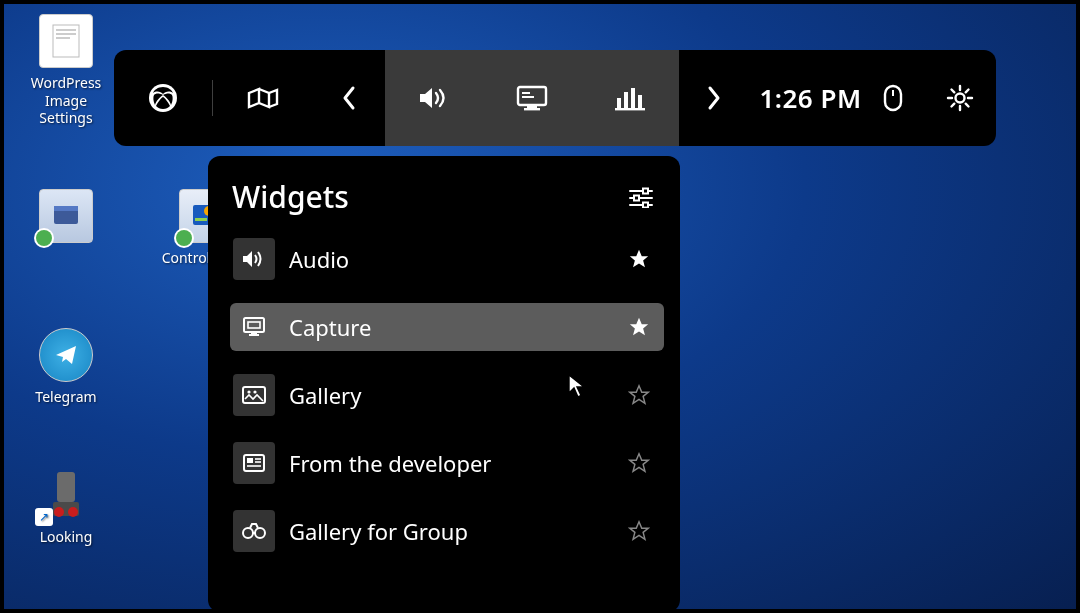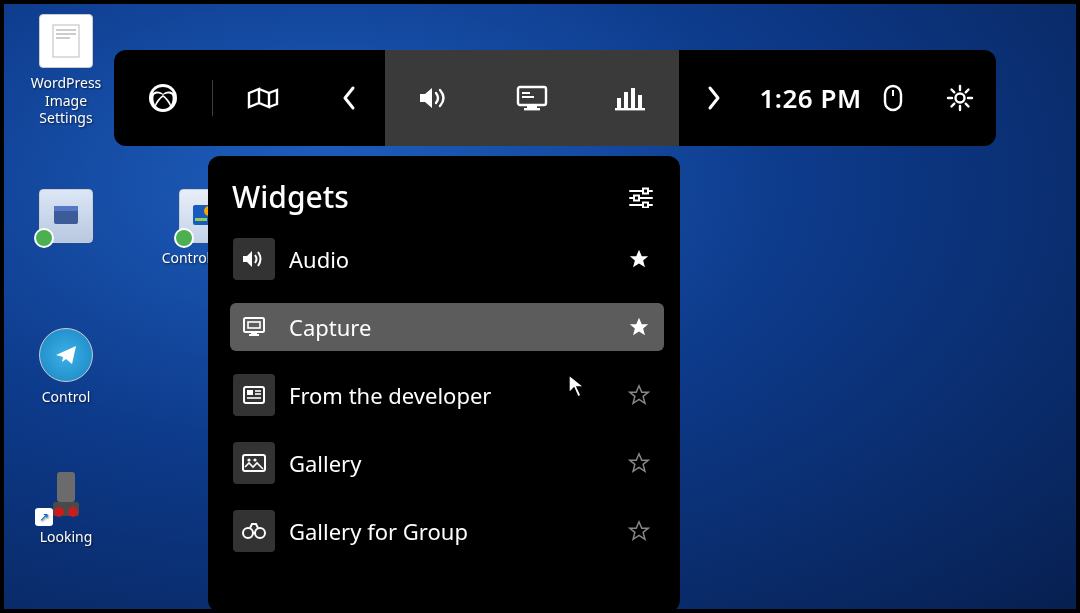--- a/index.html
+++ b/index.html
@@ -173,21 +173,21 @@
       </div>
       <span>Control Panel</span>
     </div>
   </div>
   <div class="desktop-icon">
     <div class="icon-img" style="background:radial-gradient(circle,#3eb0e5,#1785c4);border-radius:50%">
       <svg width="28" height="28" viewBox="0 0 28 28">
           <path d="M4 14 L24 5 L20 23 L14 18 L10 21 L11 16 Z" fill="#fff"></path>
         </svg>
     </div>
-    <span>Control</span>
+    <span>Telegram</span>
   </div>
   <div class="desktop-icon">
     <div class="icon-img" style="background:transparent;border:none">
       <svg width="46" height="50" viewBox="0 0 46 50">
           <rect x="14" y="2" width="18" height="30" rx="3" fill="#6b6b6b"></rect>
           <rect x="10" y="32" width="26" height="14" rx="2" fill="#4a4a4a"></rect>
           <circle cx="16" cy="42" r="5" fill="#c91d1d"></circle>
           <circle cx="30" cy="42" r="5" fill="#c91d1d"></circle>
         </svg>
       <div class="badge-link">↗</div>
@@ -311,51 +311,51 @@
           </svg>
       </div>
       <div class="wp-label">Capture</div>
       <svg class="star" viewBox="0 0 24 24">
           <path d="M12 2 L15 9 L22 9 L16.5 13.5 L18.5 21 L12 16.8 L5.5 21 L7.5 13.5 L2 9 L9 9 Z" fill="#fff"></path>
         </svg>
     </div>
 
     <div class="wp-item">
       <div class="wp-iconbox">
+        <svg width="26" height="20" viewBox="0 0 26 20">
+            <rect x="2" y="2" width="22" height="16" rx="2" fill="none" stroke="#fff" stroke-width="2"></rect>
+            <circle cx="8" cy="7" r="1.6" fill="#fff"></circle>
+            <circle cx="14" cy="7" r="1.6" fill="#fff"></circle>
+            <path d="M4 14 L8 10 L12 14 L16 10 L22 16" fill="none" stroke="#fff" stroke-width="1.6"></path>
+          </svg>
+      </div>
+      <div class="wp-label">Gallery</div>
+      <svg class="star outline" viewBox="0 0 24 24">
+          <path d="M12 2 L15 9 L22 9 L16.5 13.5 L18.5 21 L12 16.8 L5.5 21 L7.5 13.5 L2 9 L9 9 Z" fill="none" stroke="#888" stroke-width="1.6"></path>
+        </svg>
+    </div>
+
+    <div class="wp-item">
+      <div class="wp-iconbox">
         <svg width="24" height="20" viewBox="0 0 24 20">
             <rect x="2" y="2" width="20" height="16" rx="2" fill="none" stroke="#fff" stroke-width="2"></rect>
             <rect x="5" y="5" width="6" height="5" fill="#fff"></rect>
             <line x1="13" y1="6" x2="19" y2="6" stroke="#fff" stroke-width="1.6"></line>
             <line x1="13" y1="9" x2="19" y2="9" stroke="#fff" stroke-width="1.6"></line>
             <line x1="5" y1="13" x2="19" y2="13" stroke="#fff" stroke-width="1.6"></line>
           </svg>
       </div>
       <div class="wp-label">From the developer</div>
       <svg class="star outline" viewBox="0 0 24 24">
           <path d="M12 2 L15 9 L22 9 L16.5 13.5 L18.5 21 L12 16.8 L5.5 21 L7.5 13.5 L2 9 L9 9 Z" fill="none" stroke="#888" stroke-width="1.6"></path>
         </svg>
     </div>
 
     <div class="wp-item">
       <div class="wp-iconbox">
-        <svg width="26" height="20" viewBox="0 0 26 20">
-            <rect x="2" y="2" width="22" height="16" rx="2" fill="none" stroke="#fff" stroke-width="2"></rect>
-            <circle cx="8" cy="7" r="1.6" fill="#fff"></circle>
-            <circle cx="14" cy="7" r="1.6" fill="#fff"></circle>
-            <path d="M4 14 L8 10 L12 14 L16 10 L22 16" fill="none" stroke="#fff" stroke-width="1.6"></path>
-          </svg>
-      </div>
-      <div class="wp-label">Gallery</div>
-      <svg class="star outline" viewBox="0 0 24 24">
-          <path d="M12 2 L15 9 L22 9 L16.5 13.5 L18.5 21 L12 16.8 L5.5 21 L7.5 13.5 L2 9 L9 9 Z" fill="none" stroke="#888" stroke-width="1.6"></path>
-        </svg>
-    </div>
-
-    <div class="wp-item">
-      <div class="wp-iconbox">
         <svg width="26" height="18" viewBox="0 0 26 18">
             <circle cx="7" cy="11" r="5" fill="none" stroke="#fff" stroke-width="2"></circle>
             <circle cx="19" cy="11" r="5" fill="none" stroke="#fff" stroke-width="2"></circle>
             <path d="M9 6 L11 2 L15 2 L17 6" fill="none" stroke="#fff" stroke-width="2"></path>
             <line x1="12" y1="11" x2="14" y2="11" stroke="#fff" stroke-width="2"></line>
           </svg>
       </div>
       <div class="wp-label">Gallery for Group</div>
       <svg class="star outline" viewBox="0 0 24 24">
           <path d="M12 2 L15 9 L22 9 L16.5 13.5 L18.5 21 L12 16.8 L5.5 21 L7.5 13.5 L2 9 L9 9 Z" fill="none" stroke="#888" stroke-width="1.6"></path>

